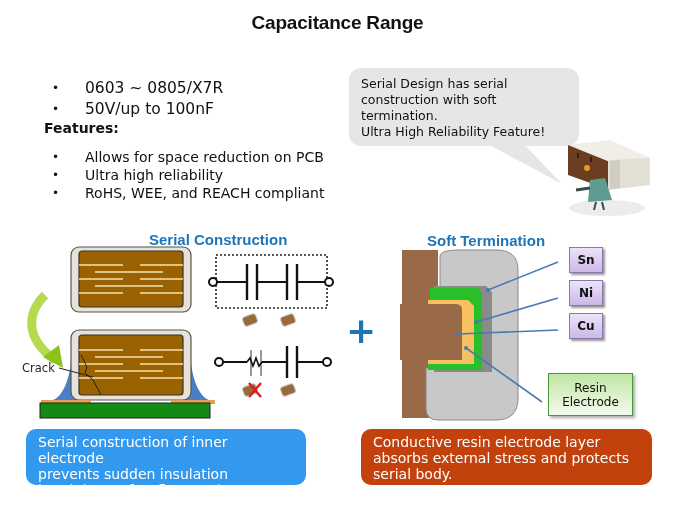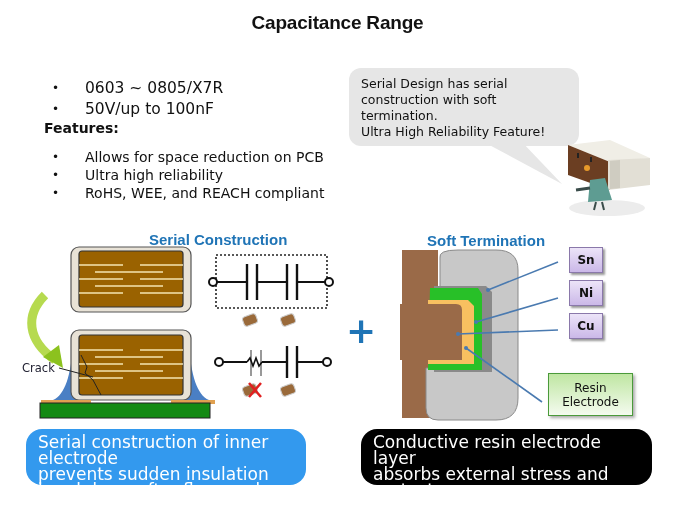--- a/index.html
+++ b/index.html
@@ -9,23 +9,23 @@
   ul{margin:12px;padding:0;list-style:none;}
   .specs{left:40px;top:66px;font-size:15.5px;line-height:21px;}
   .specs li{position:relative;padding-left:33px;}
   .specs li:before,.feat li:before{content:"•";position:absolute;left:0;font-size:12px;}
   .feat-head{left:44px;top:120px;font-weight:bold;font-size:14px;}
   .feat{left:40px;top:136px;font-size:14px;line-height:18px;}
   .feat li{position:relative;padding-left:33px;}
   .bubble{left:329px;top:68px;width:230px;height:78px;background:#e6e6e6;border-radius:12px;font-size:12.5px;line-height:16px;padding:8px 12px;box-sizing:border-box;margin-left:20px;}
   .bubble-tail{left:470px;top:140px;}
   .sec-title{font-weight:bold;font-size:15px;color:#1f74b6;font-family:"Liberation Sans",sans-serif;text-align:center;}
-  .caption{border-radius:16px;color:#fff;font-size:17px;line-height:16px;padding:5px 12px;box-sizing:border-box;}
+  .caption{border-radius:10px;color:#fff;font-size:14px;line-height:16px;padding:5px 12px;box-sizing:border-box;}
   .cap-blue{left:26px;top:429px;width:280px;height:56px;background:#3399ee;}
-  .cap-orange{left:361px;top:429px;width:291px;height:56px;background:#000000;}
+  .cap-orange{left:361px;top:429px;width:291px;height:56px;background:#c2410c;}
   .label-box{width:32px;height:24px;background:linear-gradient(#ece4f8,#cbb8e8);border:1px solid #8a78aa;box-shadow:2px 2px 2px #999;font-weight:bold;font-size:12px;text-align:center;line-height:24px;}
   .resin-box{left:548px;top:373px;width:85px;height:43px;background:linear-gradient(#bfe6a2,#f4fbef);border:1px solid #4a9a3a;box-shadow:2px 2px 3px #aaa;font-weight:normal;font-size:12px;text-align:center;line-height:14px;padding-top:7px;box-sizing:border-box;}
   .crack-label{left:22px;top:361px;font-size:11.5px;color:#223;}
   .plus{left:346px;top:316px;font-size:36px;font-weight:bold;color:#1f74b6;line-height:30px;}
 </style>
 </head>
 <body>
 
 <div id="title" class="abs">Capacitance Range</div>
 

